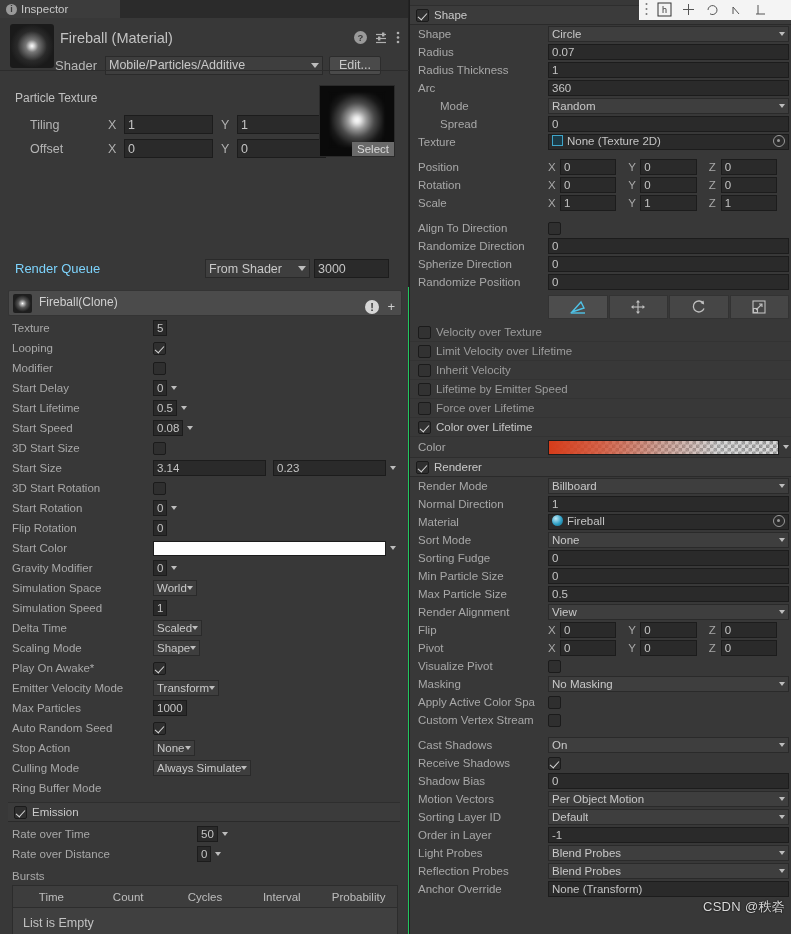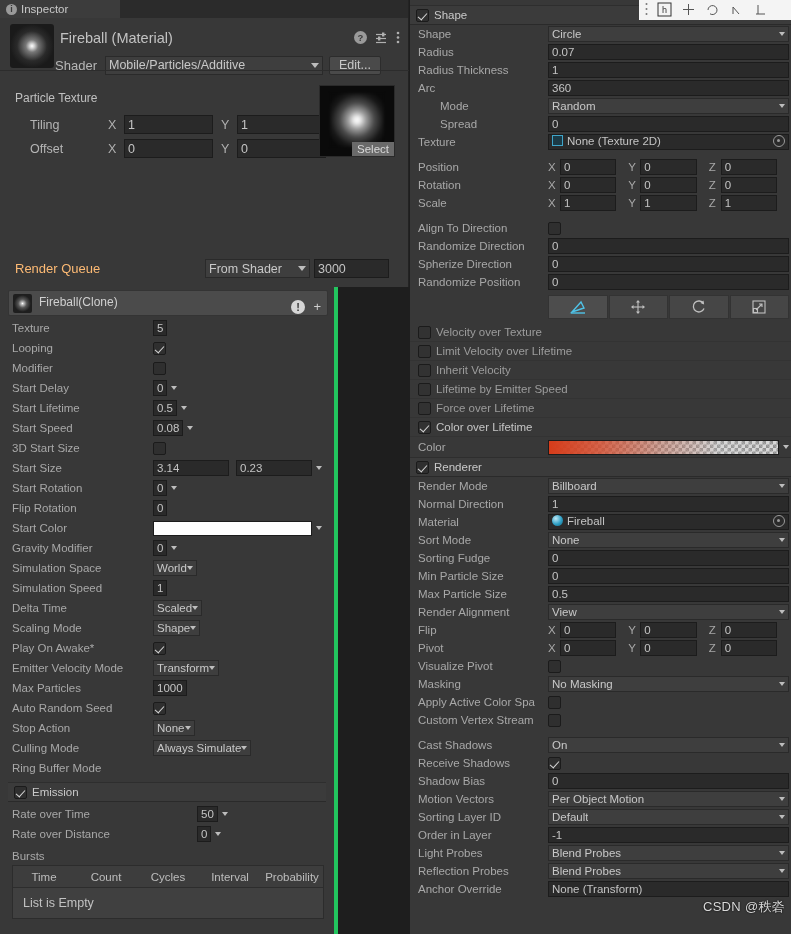--- a/index.html
+++ b/index.html
@@ -83,30 +83,30 @@
     position:absolute; right:14px; top:14px; width:76px; height:72px; border:1px solid #2a2a2a;
     background:#0a0a0a; overflow:hidden;
   }
   #texPrevBlob{ position:absolute; left:50%; top:48%; width:54px; height:54px;
     transform:translate(-50%,-50%);
     background:radial-gradient(circle, #ffffff 0%, #e8e8e8 9%, #9b9b9b 24%, #4a4a4a 45%, #181818 68%, #0a0a0a 85%);
     filter:blur(1px);}
   #texSelect{ position:absolute; right:0; bottom:0; background:#6a6a6a; color:#d8d8d8;
               font-size:11.5px; padding:1px 5px; }
   #rqRow{ position:absolute; left:15px; top:188px; display:flex; align-items:center; }
-  #rqRow .nm{ width:190px; font-size:13px; color:#fdba74; }
+  #rqRow .nm{ width:190px; font-size:13px; color:#7dd3fc; }
   #rqRow .popup{ width:105px; height:19px; font-size:12.5px; }
   #rqRow .field{ width:75px; height:19px; margin-left:4px; font-size:12.5px; }
   #dsgiRow{ position:absolute; left:15px; top:217px; display:flex; align-items:center; }
   #dsgiRow .nm{ width:300px; font-size:13px; color:#6e6e6e; }
   #dsgiRow .cbx{ background:#343434; border-color:#2a2a2a; width:14px;height:14px; }
 
   
-  #psPanel{ left:0; top:287px; width:338px; height:647px; background:#383838;
-            border-right:4px solid #22c55e; }
+  #psPanel{ left:0; top:287px; width:409px; height:647px; background:#383838;
+            border-right:1px solid #22c55e; }
   #psHead{
     margin:3px 6px 0 8px; height:26px; background:#4b4b4b; border:1px solid #343434;
     border-radius:2px; position:relative;
   }
   #psHead .thumb{ position:absolute; left:4px; top:3px; width:19px;height:19px;border-radius:2px;
     background:radial-gradient(circle, #fff 0%, #bdbdbd 10%, #555 32%, #1e1e1e 62%); }
   #psHead .nm{ position:absolute; left:30px; top:4px; font-size:12px; color:#d0d0d0; }
   #psHead .warn{ position:absolute; right:22px; bottom:1px; width:14px;height:14px;border-radius:50%;
     background:#d6d6d6; color:#3a3a3a; font-size:11px; font-weight:bold; line-height:14px; text-align:center;}
   #psHead .plus{ position:absolute; right:6px; bottom:2px; color:#d0d0d0; font-size:13px; line-height:12px;}
@@ -313,20 +313,26 @@
         </span>
       </div>
       <div class="row">
         <span class="lbl">Start Size</span>
         <span class="ctl" style="flex: 1 1 auto; display: flex; align-items: center; margin-right: 4px;">
           <span class="twoFields">
             <span class="field">3.14</span>
             <span class="field">0.23</span>
           </span>
           <span class="caret sm" style="margin-left: 4px;"></span>
+        </span>
+      </div>
+      <div class="row">
+        <span class="lbl">3D Start Rotation</span>
+        <span class="ctl" style="flex: 1 1 auto; display: flex; align-items: center; margin-right: 4px;">
+          <span class="cbx"></span>
         </span>
       </div>
       <div class="row">
         <span class="lbl">Start Rotation</span>
         <span class="ctl" style="flex: 1 1 auto; display: flex; align-items: center; margin-right: 4px;">
           <span class="field">0</span>
           <span class="caret sm" style="margin-left: 4px;"></span>
         </span>
       </div>
       <div class="row">

